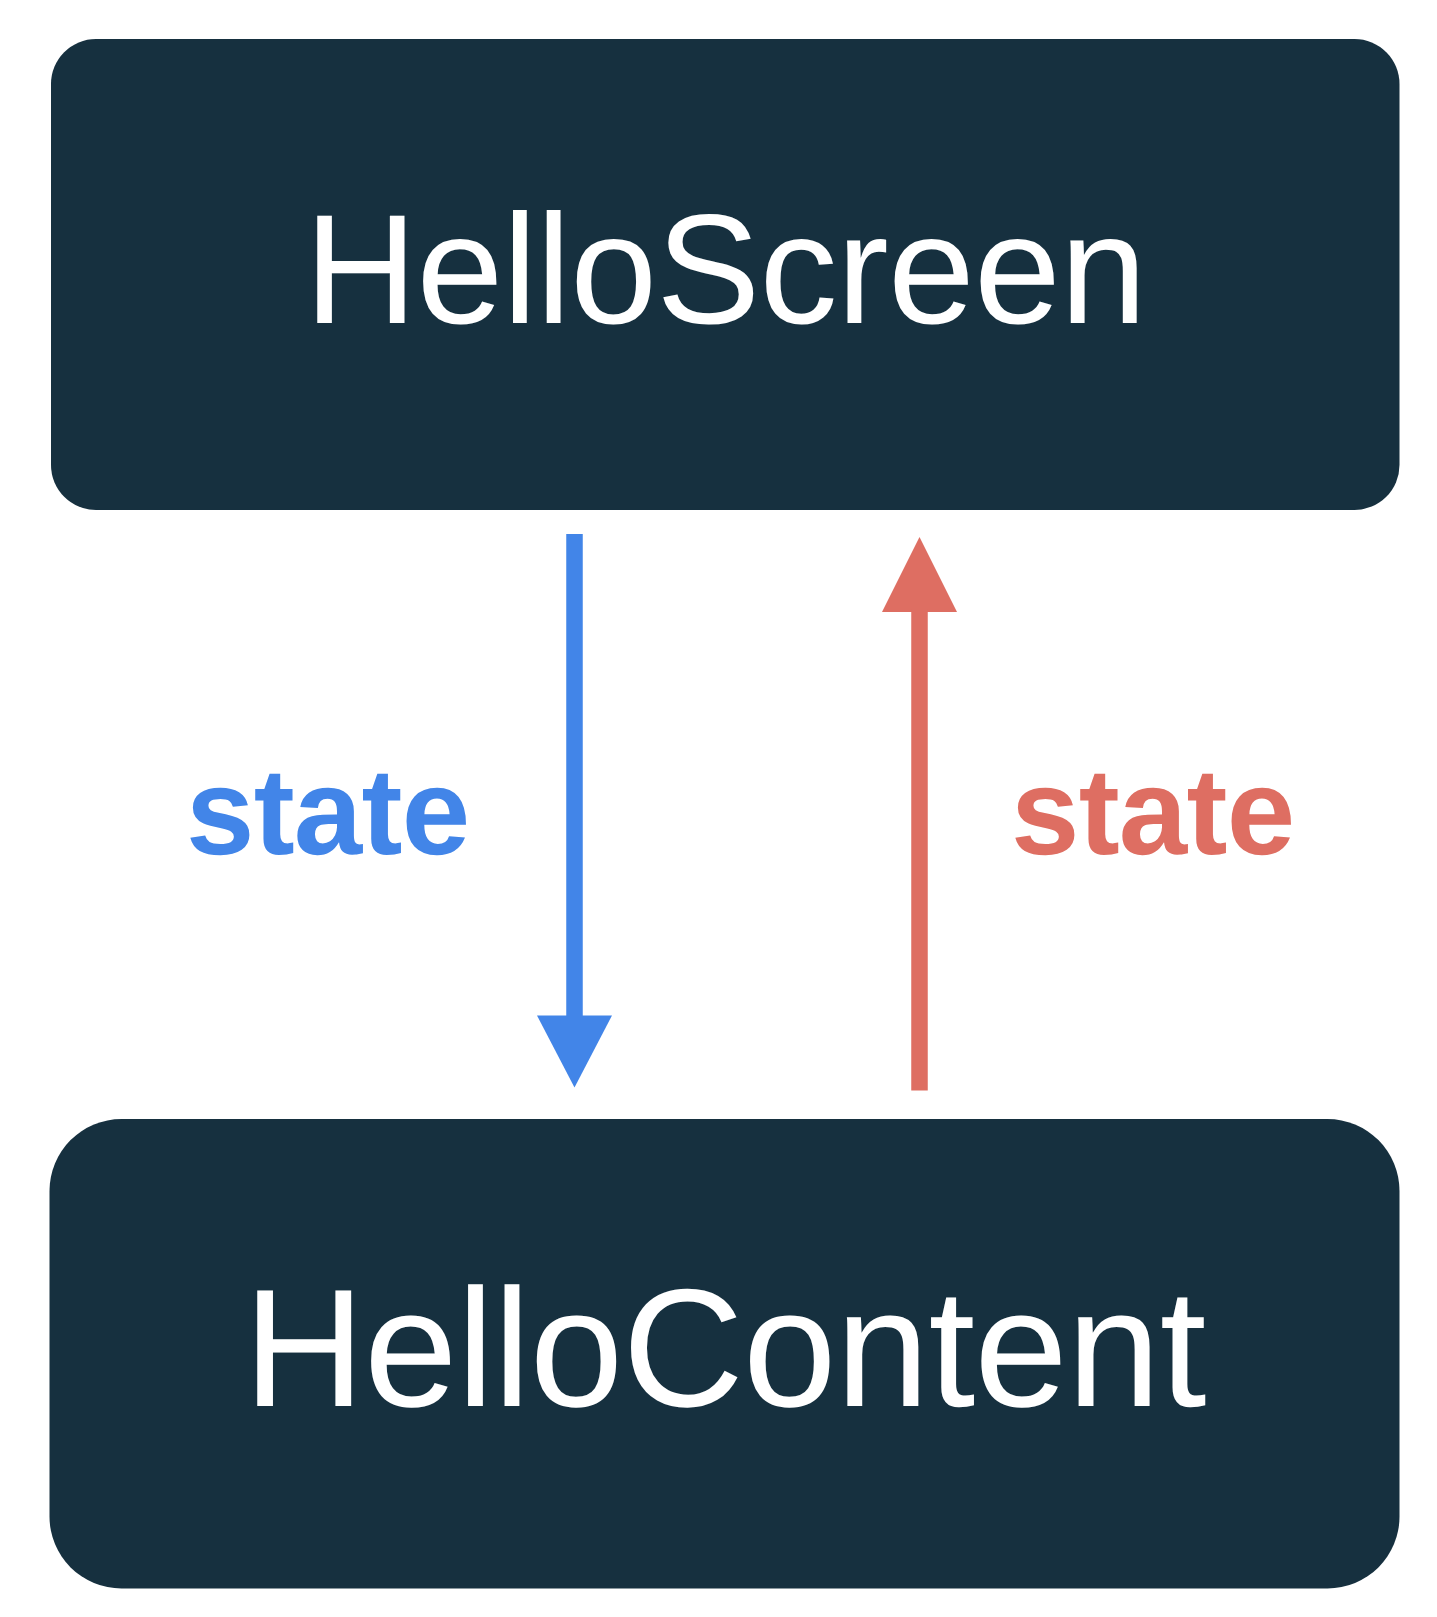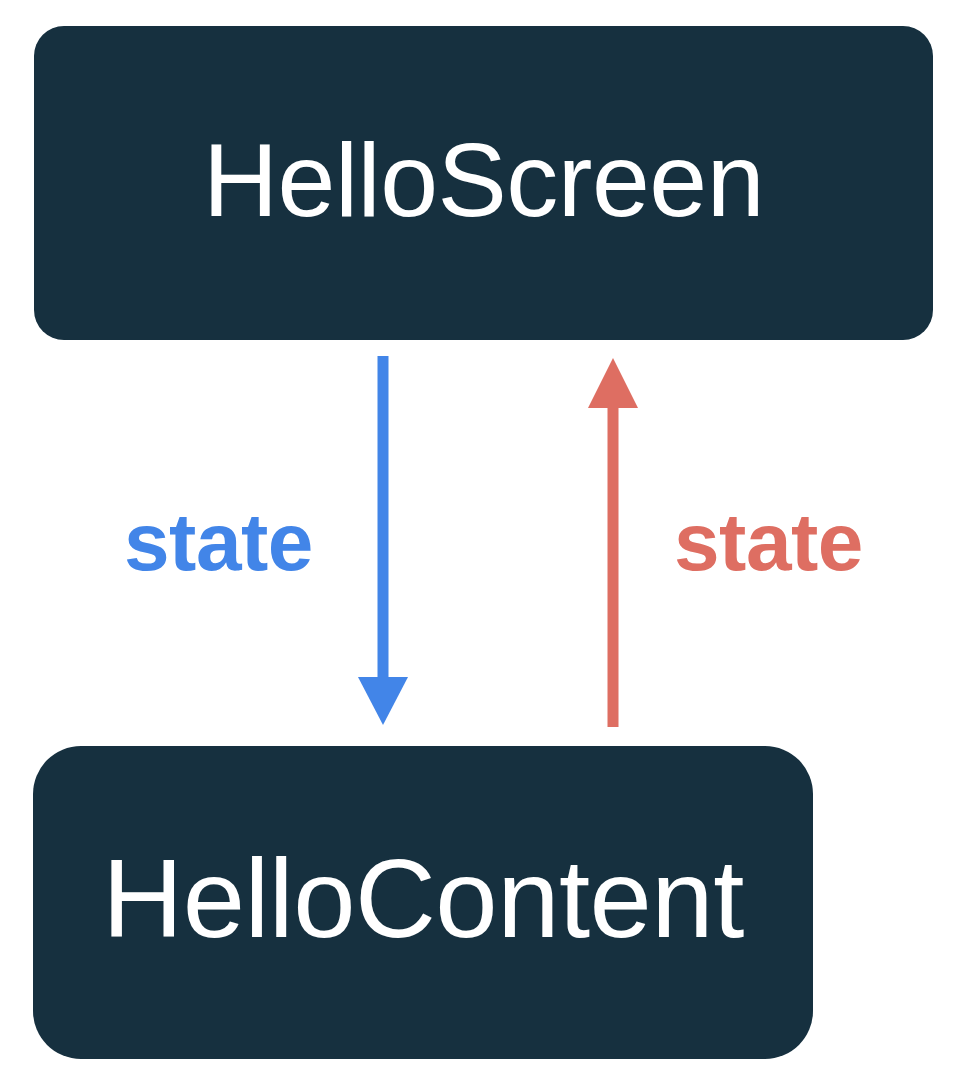--- a/index.html
+++ b/index.html
@@ -31,21 +31,21 @@
   }
   #node-hello-screen {
     left: 34px;
     top: 26px;
     width: 899px;
     height: 314px;
   }
   #node-hello-content {
     left: 33px;
     top: 746px;
-    width: 780px;
+    width: 900px;
     height: 313px;
     border-radius: 48px;
   }
   .node-label {
     color: #ffffff;
     font-family: "Liberation Sans", sans-serif;
     font-weight: 400;
     line-height: 1;
     white-space: nowrap;
     letter-spacing: -0.5px;

